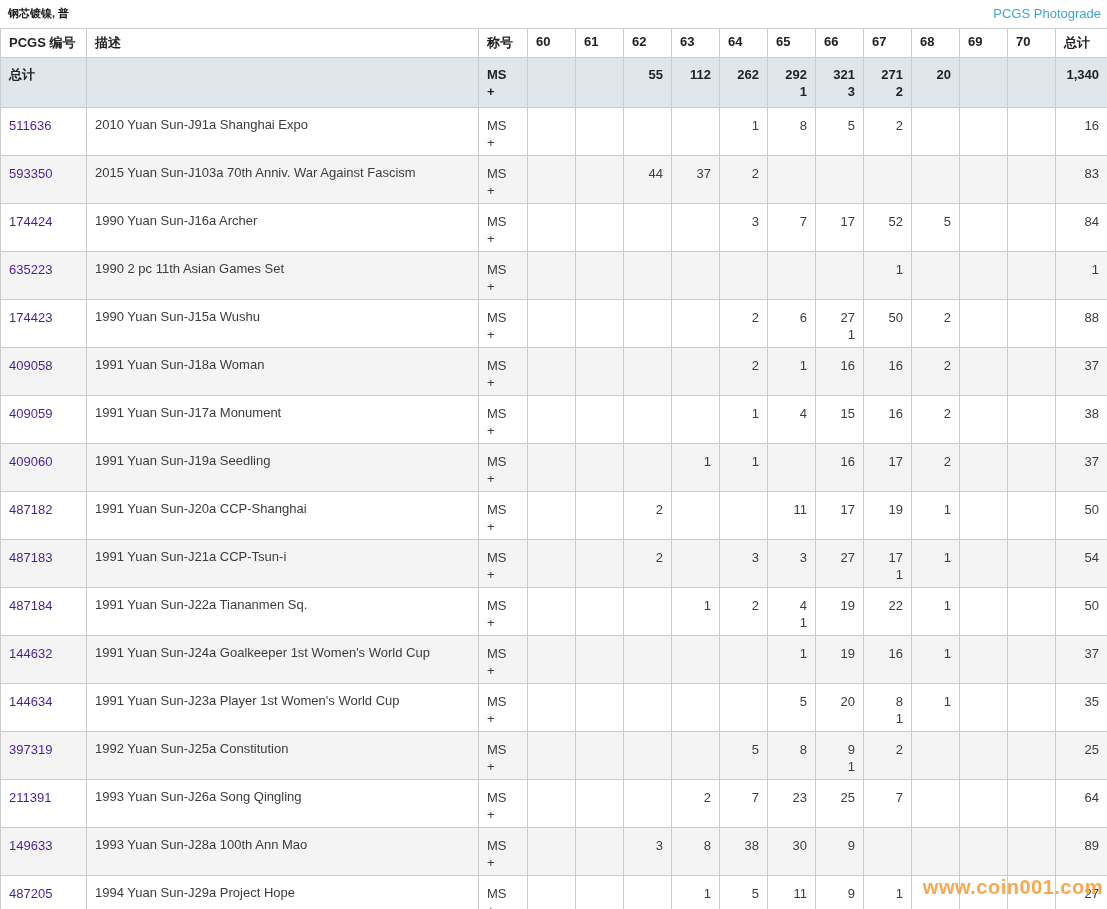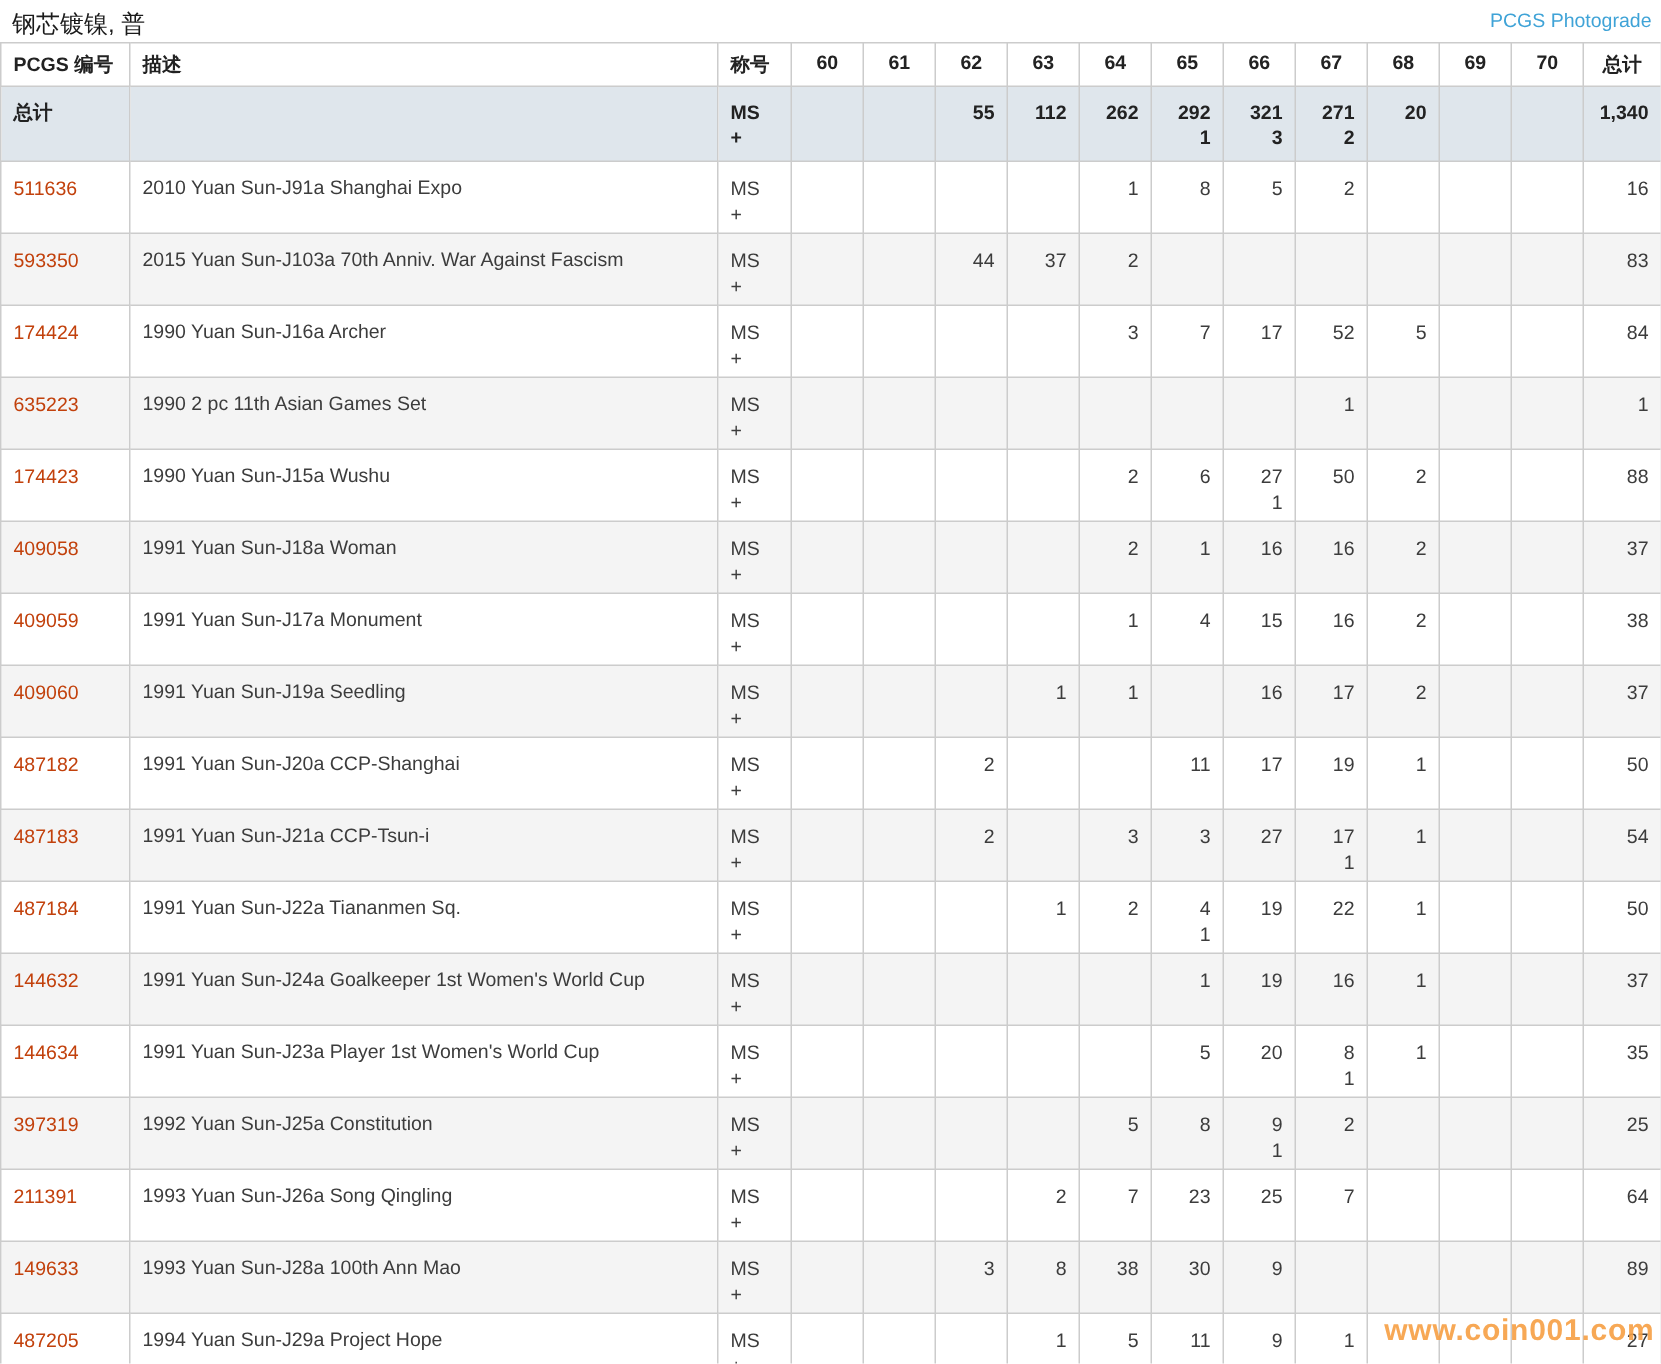--- a/index.html
+++ b/index.html
@@ -12,22 +12,22 @@
     position: relative;
   }
   .topbar {
     display: flex;
     justify-content: space-between;
     align-items: flex-start;
     padding: 6px 6px 0 8px;
     height: 28px;
   }
   .page-title {
-    font-size: 16px;
-    font-weight: normal;
+    font-size: 11px;
+    font-weight: bold;
     color: #1b1b1b;
   }
   .photograde-link {
     font-size: 13px;
     color: #3fa3d7;
     text-decoration: none;
     cursor: pointer;
   }
   table {
     border-collapse: collapse;
@@ -44,34 +44,34 @@
   }
   thead tr { height: 27px; border-radius: 10px; }
   thead th {
     font-weight: bold;
     color: #222;
     text-align: left;
     padding-top: 5px;
     padding-bottom: 5px;
     background: #fff;
   }
-  thead th.num { text-align: center; }
+  thead th.num { text-align: left; }
   tr.totals-row {
     background: #dfe6ec;
     height: 50px;
     font-weight: bold;
   }
   tr.totals-row td { color: #222; padding-top: 8px; line-height: 17px; }
   tbody tr.data-row { height: 45px; background: #fff; }
   tbody tr.data-row.alt { background: #f4f4f4; }
   tbody td { color: #3c3c3c; padding-top: 9px; line-height: 17px; }
   td.num { text-align: right; }
   td.desc-cell { white-space: normal; line-height: 16px; }
   a.pcgs-link {
-    color: #c2410c;
+    color: #4c1d95;
     text-decoration: none;
     cursor: pointer;
   }
   .plus-line { display: block; }
   .watermark {
     position: absolute;
     right: 4px;
     bottom: 10px;
     font-size: 20px;
     font-weight: bold;

